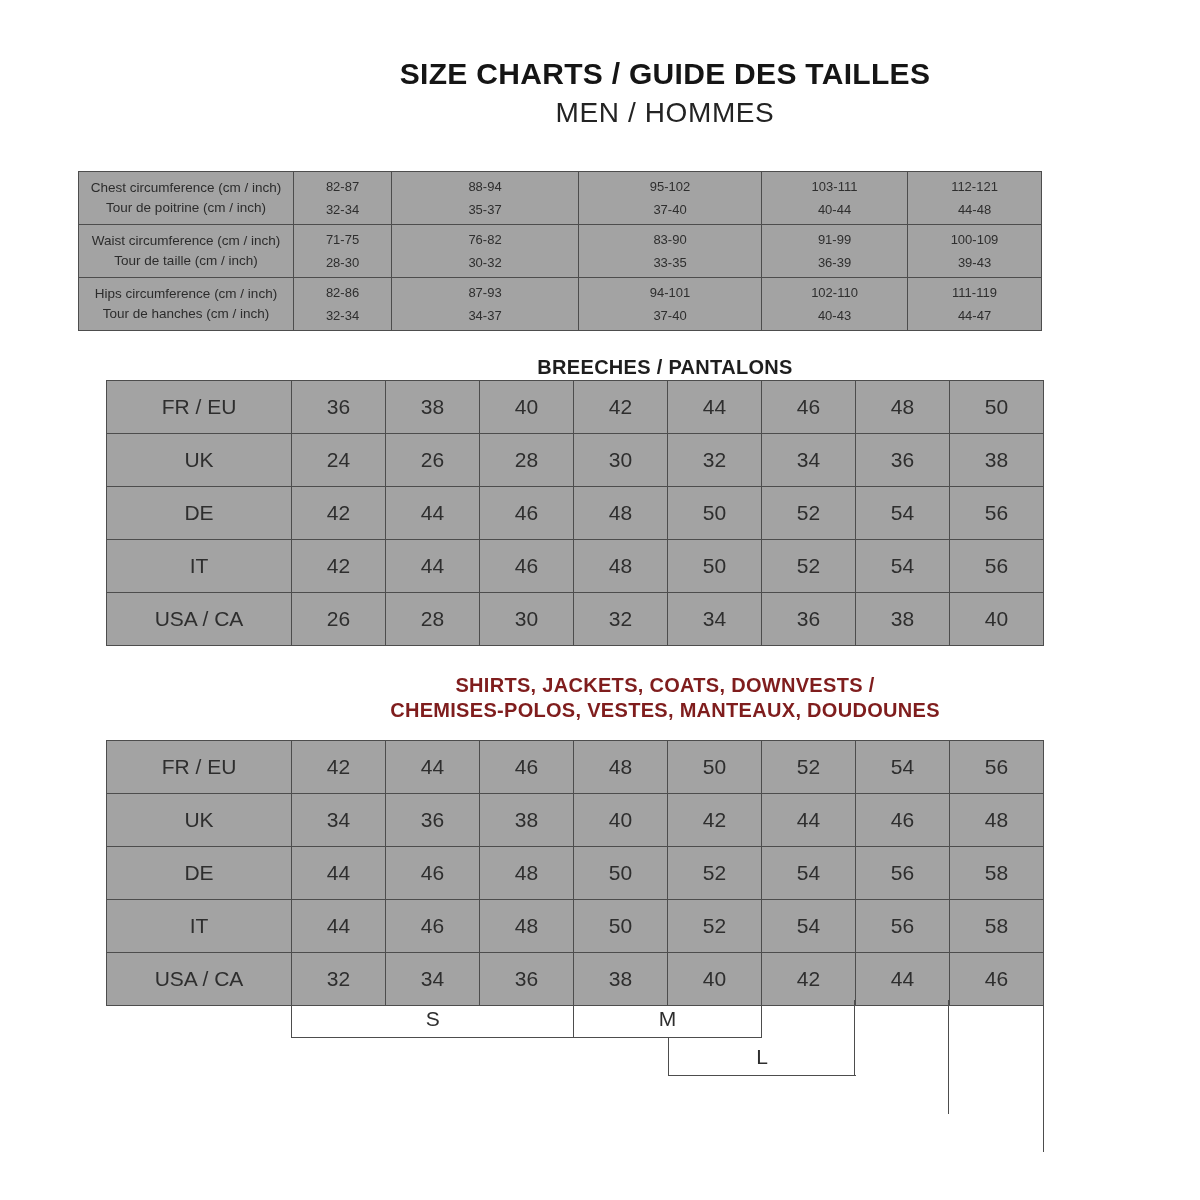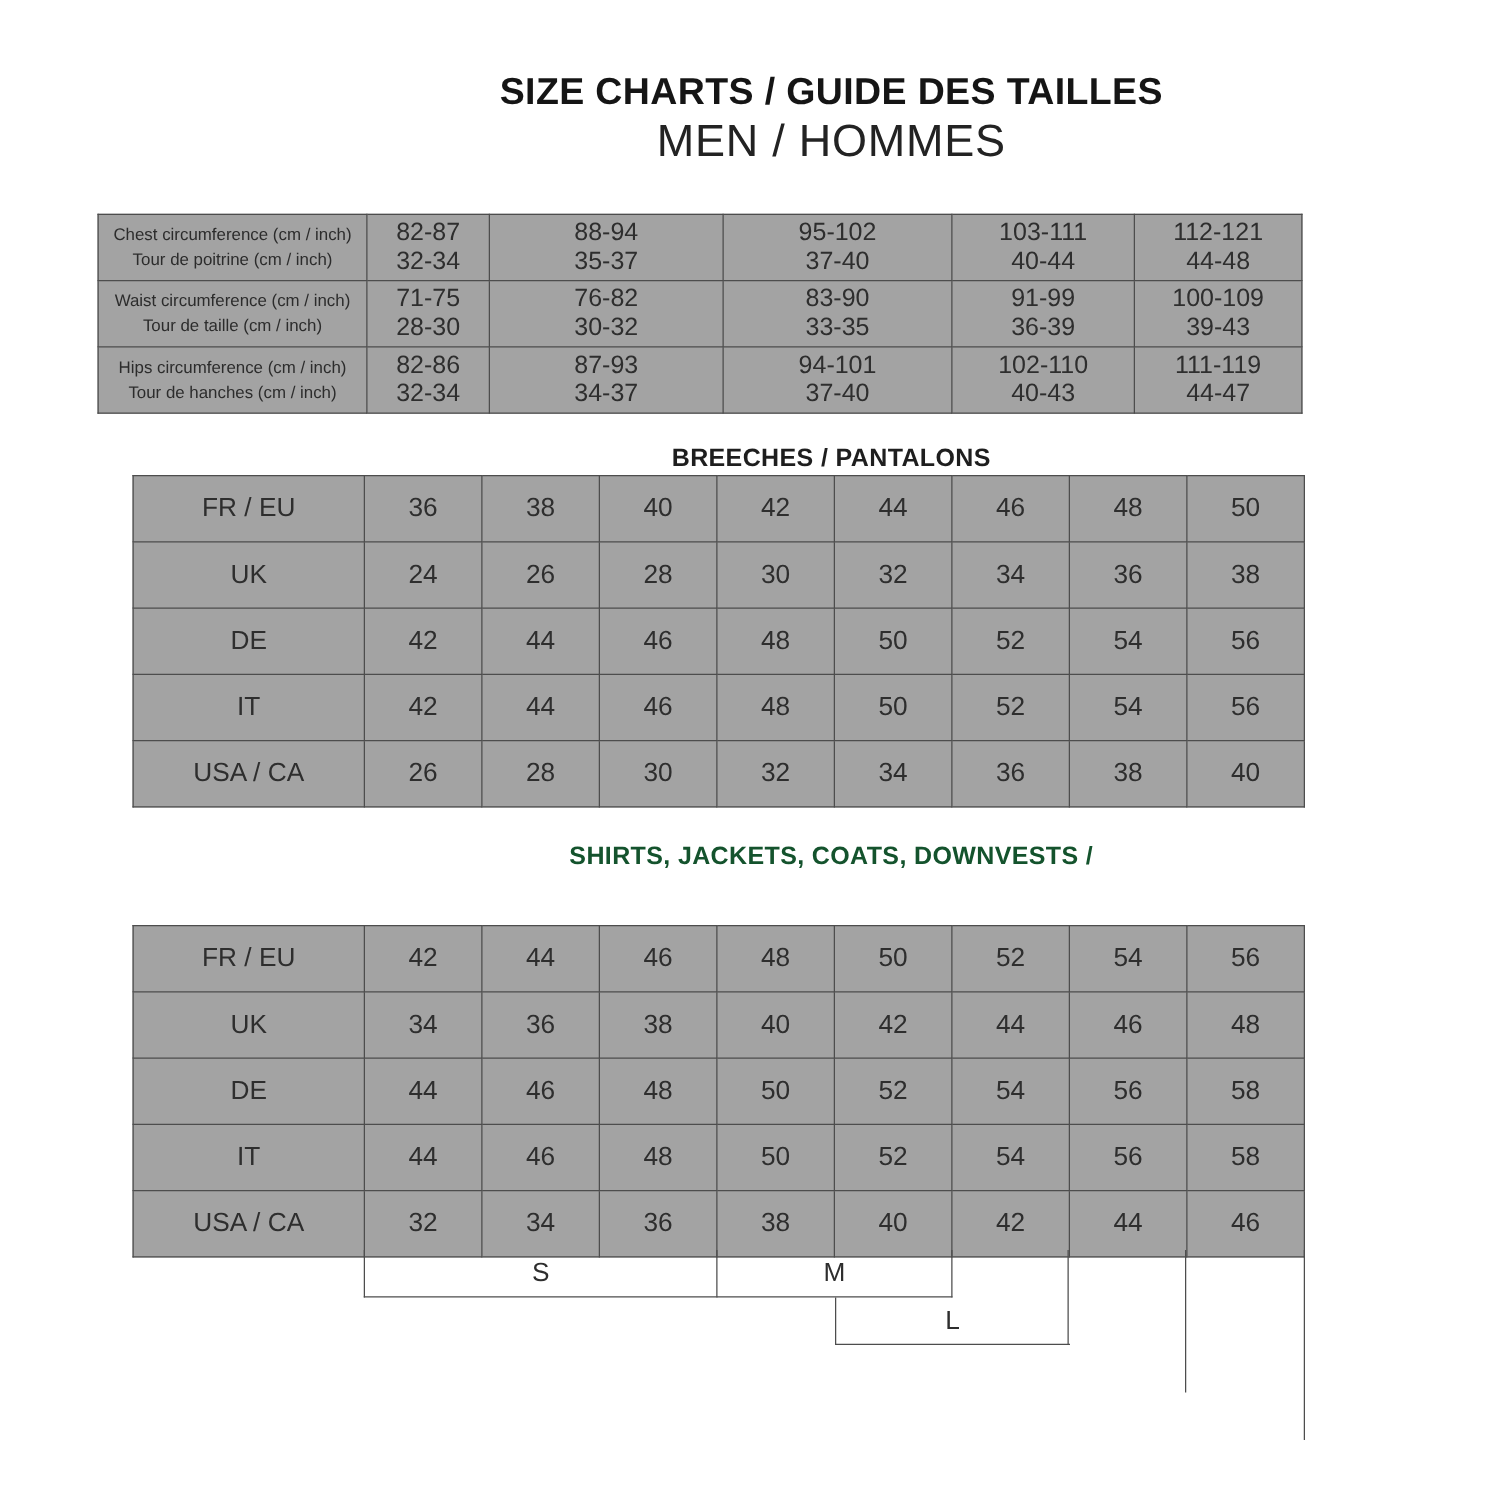--- a/index.html
+++ b/index.html
@@ -4,34 +4,34 @@
 <style>
   html,body { margin:0; padding:0; background:#ffffff; }
   #canvas {
     position:relative; width:1200px; height:1200px; background:#ffffff;
     font-family:"Liberation Sans","DejaVu Sans",sans-serif;
     color:#2e2e2e; overflow:hidden;
   }
   .center-band { position:absolute; left:130px; width:1070px; text-align:center; }
 
   #page-title   { top:57px;  font-size:30px; font-weight:700; letter-spacing:0.3px; color:#151515; line-height:34px; }
-  #page-subtitle{ top:98px;  font-size:36px; font-weight:400; letter-spacing:0.6px; color:#232323; line-height:30px; }
+  #page-subtitle{ top:98px;  font-size:28px; font-weight:400; letter-spacing:0.6px; color:#232323; line-height:30px; }
 
   #breeches-title { top:355px; font-size:20px; font-weight:700; letter-spacing:0.3px; color:#1e1e1e; line-height:25px; }
-  #shirts-title   { top:673px; font-size:20px; font-weight:700; letter-spacing:0.3px; color:#14532d; line-height:25px; }
+  #shirts-title   { top:673px; font-size:20px; font-weight:700; letter-spacing:0.3px; color:#7f1d1d; line-height:25px; }
 
   table.grid { position:absolute; border-collapse:collapse; table-layout:fixed; background:#a3a3a3; }
   table.grid td {
     border:1.5px solid #4d4d4d; text-align:center; vertical-align:middle; padding:0;
   }
 
   #measurements-table { left:78px; top:171px; width:963px; }
   #measurements-table td { height:52px; }
   #measurements-table .m-label div { font-size:13.5px; line-height:20px; color:#2c2c2c; }
-  #measurements-table .m-cell  div { font-size:20px; line-height:23px; color:#2e2e2e; }
+  #measurements-table .m-cell  div { font-size:13px; line-height:23px; color:#2e2e2e; }
 
   #breeches-table { left:106px; top:380px; width:938px; }
   #shirts-table   { left:106px; top:740px; width:938px; }
   .size-table td  { height:52px; font-size:21px; color:#2e2e2e; }
 
   .bracket-box {
     position:absolute; box-sizing:border-box; text-align:center;
     border-left:1.5px solid #4d4d4d; border-bottom:1.5px solid #4d4d4d;
     font-size:21px; color:#2e2e2e;
   }
@@ -207,20 +207,21 @@
           <td>34</td>
           <td>36</td>
           <td>38</td>
           <td>40</td>
         </tr>
       </tbody>
   </table>
 
   <div id="shirts-title" class="center-band">
     <div>SHIRTS, JACKETS, COATS, DOWNVESTS /</div>
+    <div>CHEMISES-POLOS, VESTES, MANTEAUX, DOUDOUNES</div>
   </div>
 
   <table id="shirts-table" class="grid size-table">
     <colgroup>
       <col style="width:185px">
         <col>
         <col>
         <col>
         <col>
         <col>

